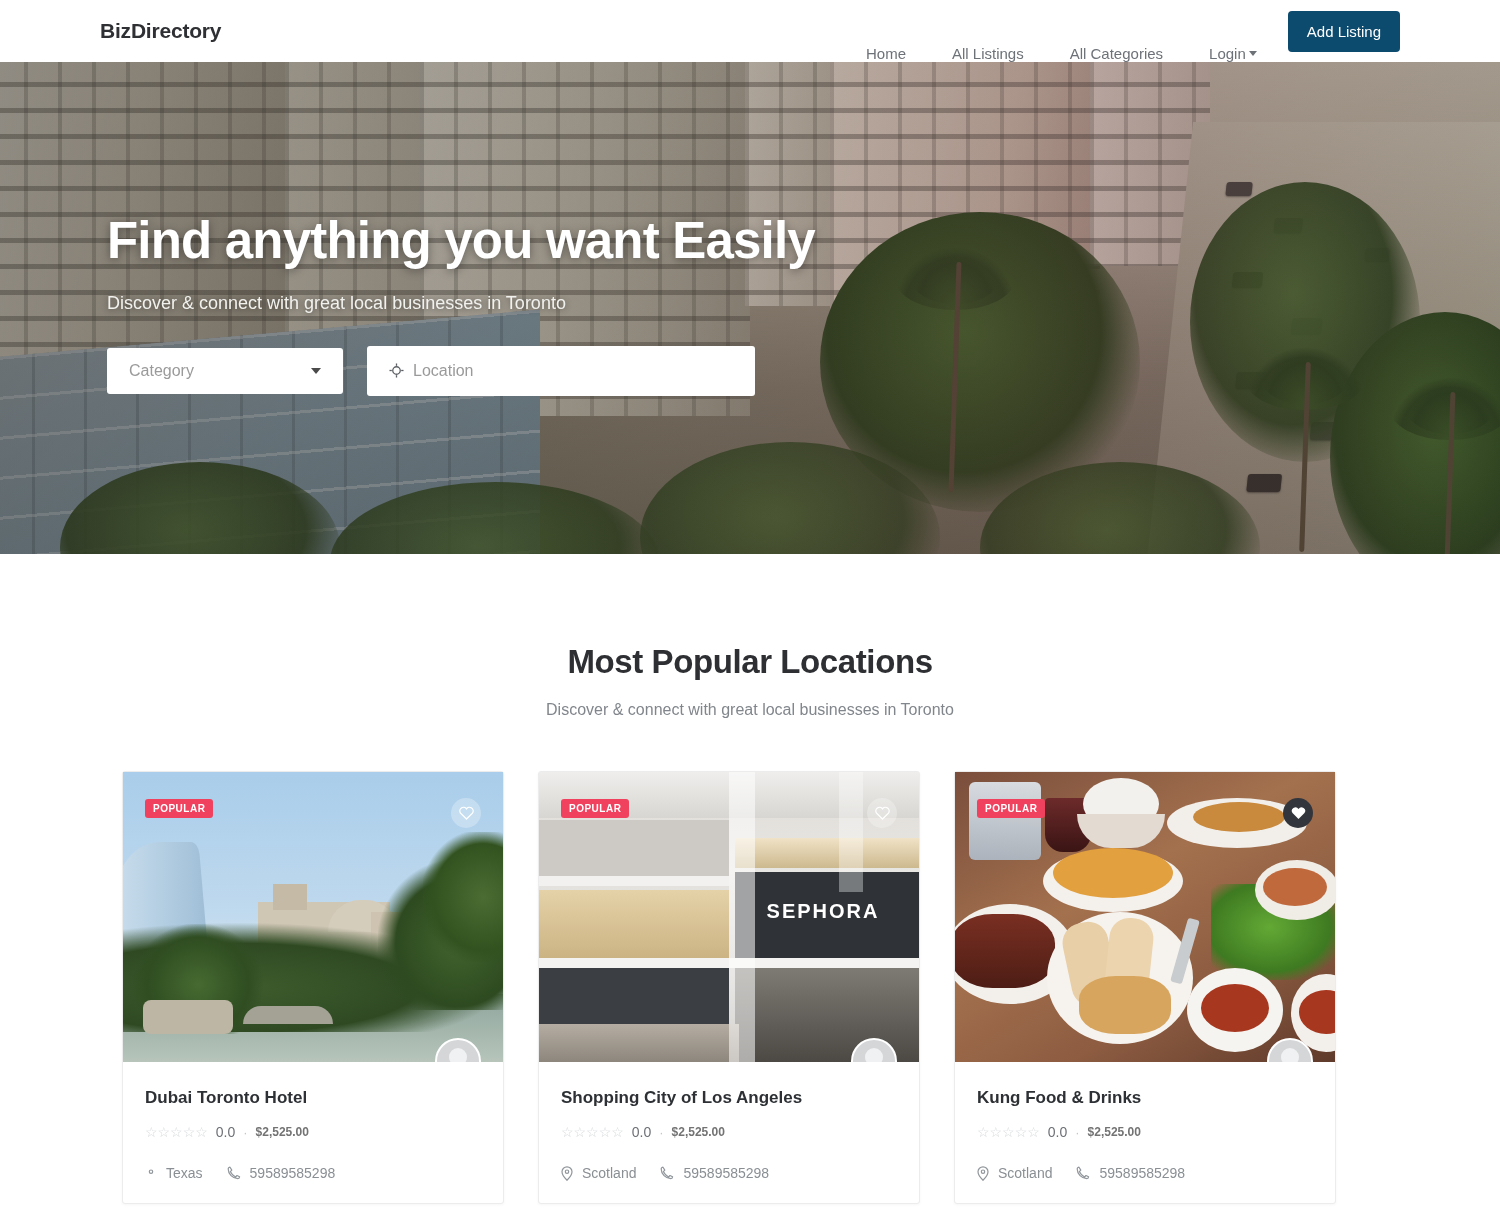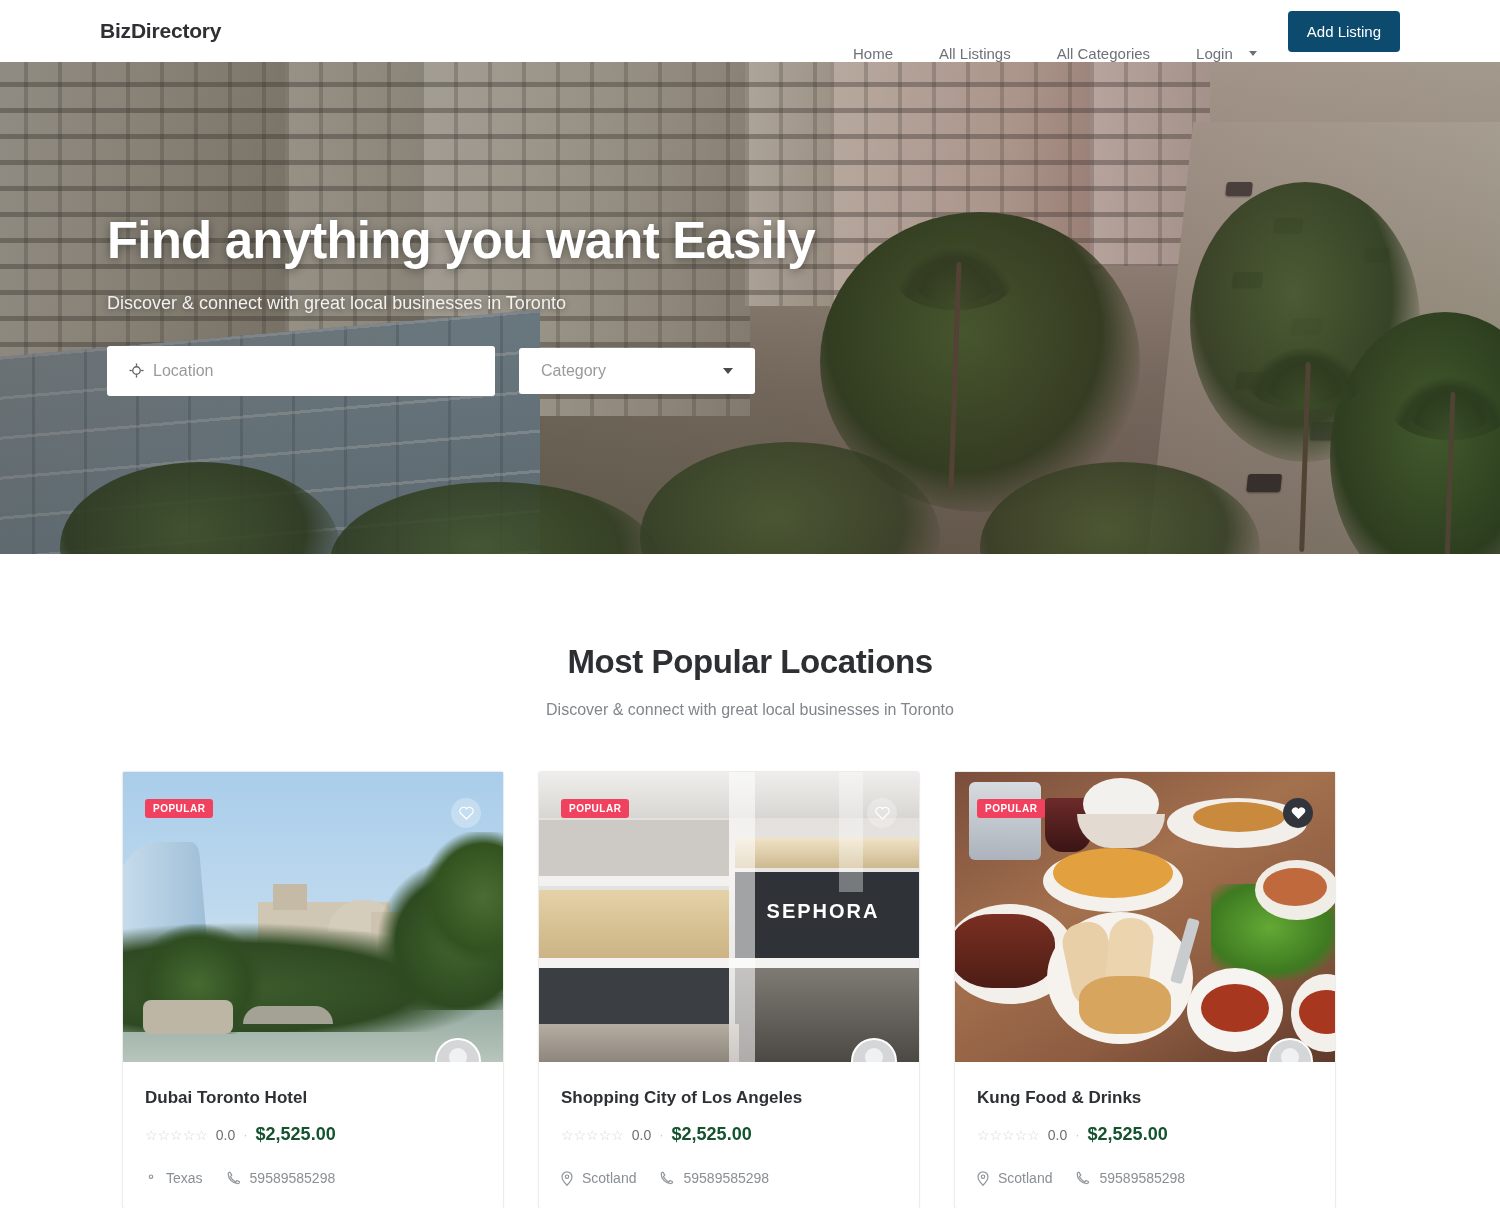--- a/index.html
+++ b/index.html
@@ -37,21 +37,21 @@
   }
   .nav-link {
     font-size: 15px;
     color: #6d7278;
     padding: 0 23px;
     text-decoration: none;
     white-space: nowrap;
     cursor: pointer;
     margin-top: 45px;
   }
-  .nav-link.has-caret { display: inline-flex; align-items: center; gap: 16px; padding-right: 16px;}
+  .nav-link.has-caret { display: inline-flex; align-items: center; gap: 3px; padding-right: 16px;}
   .caret {
     width: 0; height: 0;
     border-left: 4px solid transparent;
     border-right: 4px solid transparent;
     border-top: 5px solid #6d7278;
     display: inline-block;
   }
   .btn-add-listing {
     background: #0c4a6e;
     color: #ffffff;
@@ -294,21 +294,21 @@
   .card-meta {
     margin-top: 16px;
     display: flex;
     align-items: center;
     gap: 8px;
     text-align: left;
   }
   .stars { display: flex; gap: 1px; color: #d6d8da; font-size: 14px; letter-spacing: 0px;}
   .rating { font-size: 14px; color: #6c7075; }
   .dot-sep { color: #c3c6c9; font-size: 13px; }
-  .price { font-size: 18px; font-weight: bold; color: #14532d; }
+  .price { font-size: 12px; font-weight: bold; color: #737373; }
   .card-foot {
     margin-top: 25px;
     display: flex;
     align-items: center;
     gap: 9px;
     font-size: 14px;
     color: #8a8f94;
     text-align: right;
   }
   .card-foot .sep { width: 6px; }
@@ -390,36 +390,36 @@
     <div class="hero-tint"></div>
   </div>
 
   <div class="hero-inner">
     <h1 class="hero-title">Find anything you want Easily</h1>
     <p class="hero-sub">Discover &amp; connect with great local businesses in Toronto</p>
 
     <div class="search-bar">
 
 
+      <div class="field category">
+        <span>Category</span>
+        <span class="chev"></span>
+      </div>
+
       <div class="field location">
         <span class="ico">
           <svg width="15" height="15" viewBox="0 0 16 16">
             <circle cx="8" cy="8" r="4" fill="none" stroke="#5b5f63" stroke-width="1.4"></circle>
             <line x1="8" y1="0.5" x2="8" y2="3" stroke="#5b5f63" stroke-width="1.4"></line>
             <line x1="8" y1="13" x2="8" y2="15.5" stroke="#5b5f63" stroke-width="1.4"></line>
             <line x1="0.5" y1="8" x2="3" y2="8" stroke="#5b5f63" stroke-width="1.4"></line>
             <line x1="13" y1="8" x2="15.5" y2="8" stroke="#5b5f63" stroke-width="1.4"></line>
           </svg>
         </span>
         <span>Location</span>
-      </div>
-
-      <div class="field category">
-        <span>Category</span>
-        <span class="chev"></span>
       </div>
 
     </div>
   </div>
 </section>
 
 <section class="section">
   <h2 class="section-title">Most Popular Locations</h2>
   <p class="section-sub">Discover &amp; connect with great local businesses in Toronto</p>
 

